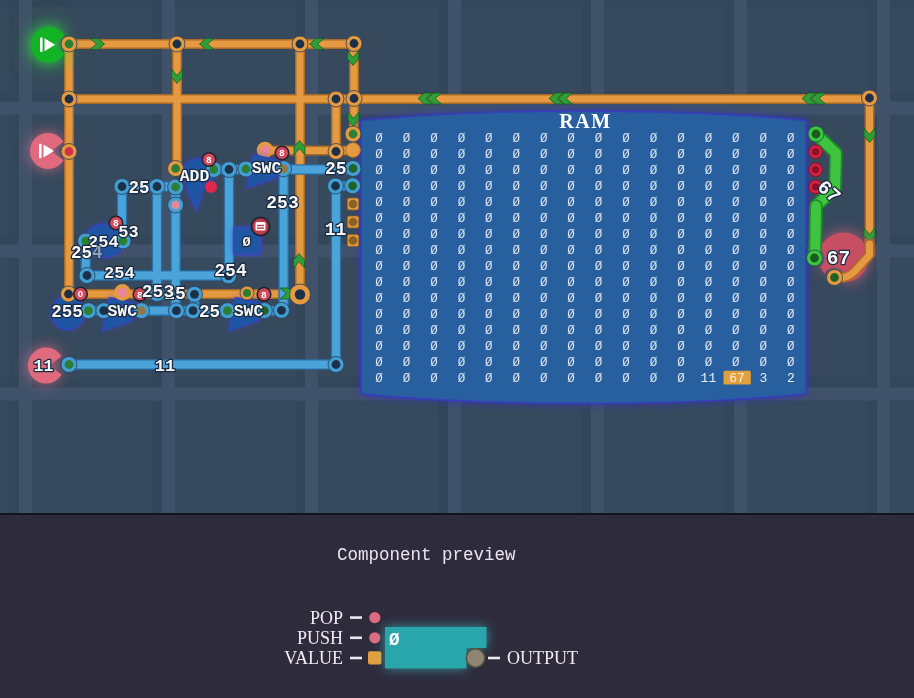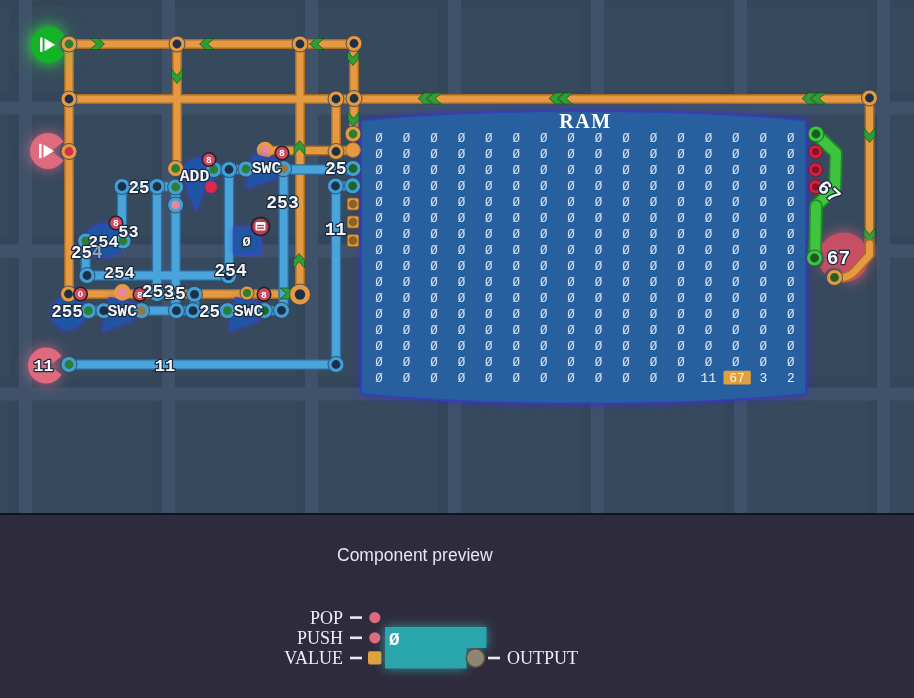--- a/index.html
+++ b/index.html
@@ -701,21 +701,21 @@
 
 <text x="165" y="370.8" font-family="Liberation Mono" font-size="17" font-weight="bold" fill="#f4f6f8" stroke="#1b2b41" stroke-width="2.6" paint-order="stroke" stroke-linejoin="round" text-anchor="middle">11</text>
 
 <text x="838.5" y="264" font-family="Liberation Mono" font-size="19.5" font-weight="bold" fill="#f4f6f8" stroke="#1b2b41" stroke-width="2.6" paint-order="stroke" stroke-linejoin="round" text-anchor="middle">67</text>
 
 <text x="829" y="197.5" font-family="Liberation Mono" font-size="19.5" font-weight="bold" fill="#f4f6f8" stroke="#1b2b41" stroke-width="2.6" paint-order="stroke" stroke-linejoin="round" text-anchor="middle" transform="rotate(42 829 191.5)">67</text>
 </svg>
 
 <div class="abs" style="left:0;top:513px;width:914px;height:185px;background:#2e2b3c;border-top:2.5px solid #141220"></div>
 
-<div class="abs" style="left:337px;top:545px;font-family:Liberation Sans, sans-serif;font-size:17.5px;color:#e9e5ee">Component preview</div>
+<div class="abs" style="left:337px;top:545px;font-family:Liberation Mono, monospace;font-size:17.5px;color:#e9e5ee">Component preview</div>
 <svg class="abs" style="left:0;top:513px" width="914" height="185" viewBox="0 513 914 185">
 
 <text x="343" y="623.5" font-family="Liberation Serif" font-size="18" fill="#f2eef5" text-anchor="end">POP</text>
 <text x="343" y="643.8" font-family="Liberation Serif" font-size="18" fill="#f2eef5" text-anchor="end">PUSH</text>
 <text x="343" y="664" font-family="Liberation Serif" font-size="18" fill="#f2eef5" text-anchor="end">VALUE</text>
 
 <rect x="350" y="616.3" width="12" height="2.6" fill="#ece8f0"></rect>
 <rect x="350" y="636.5" width="12" height="2.6" fill="#ece8f0"></rect>
 <rect x="350" y="656.7" width="12" height="2.6" fill="#ece8f0"></rect>
 

